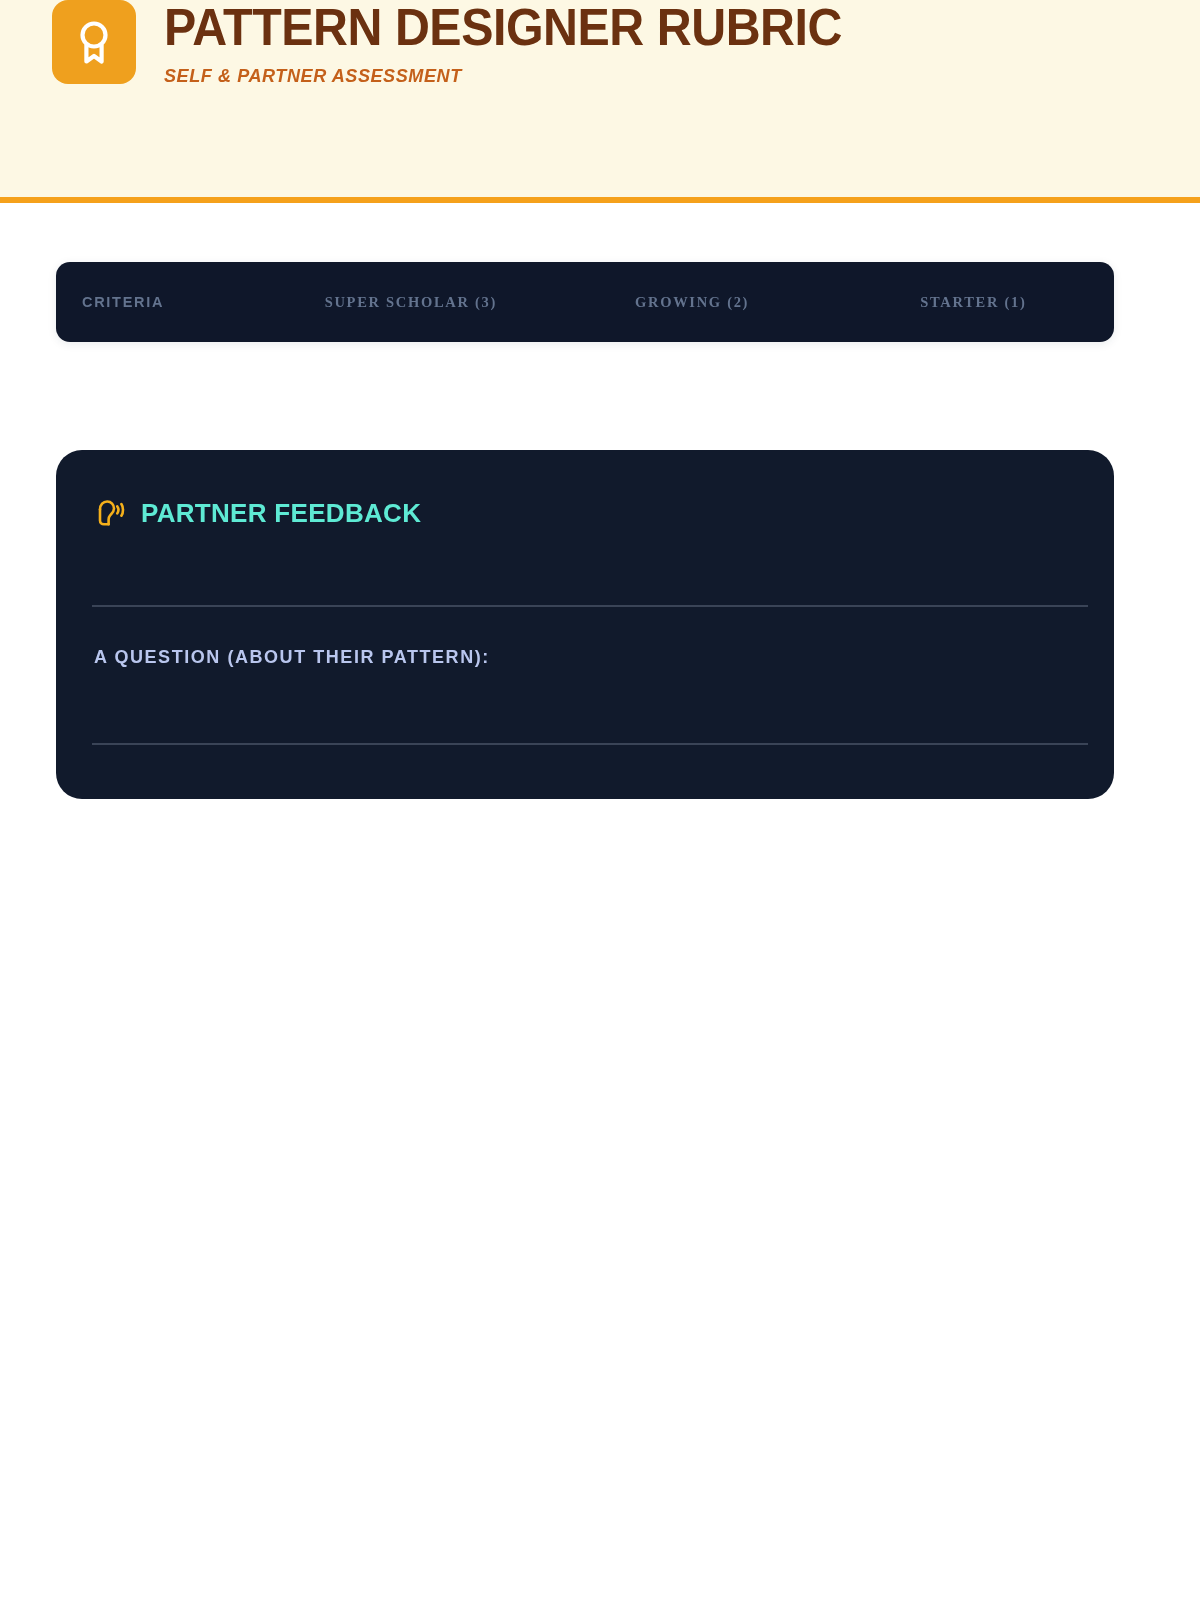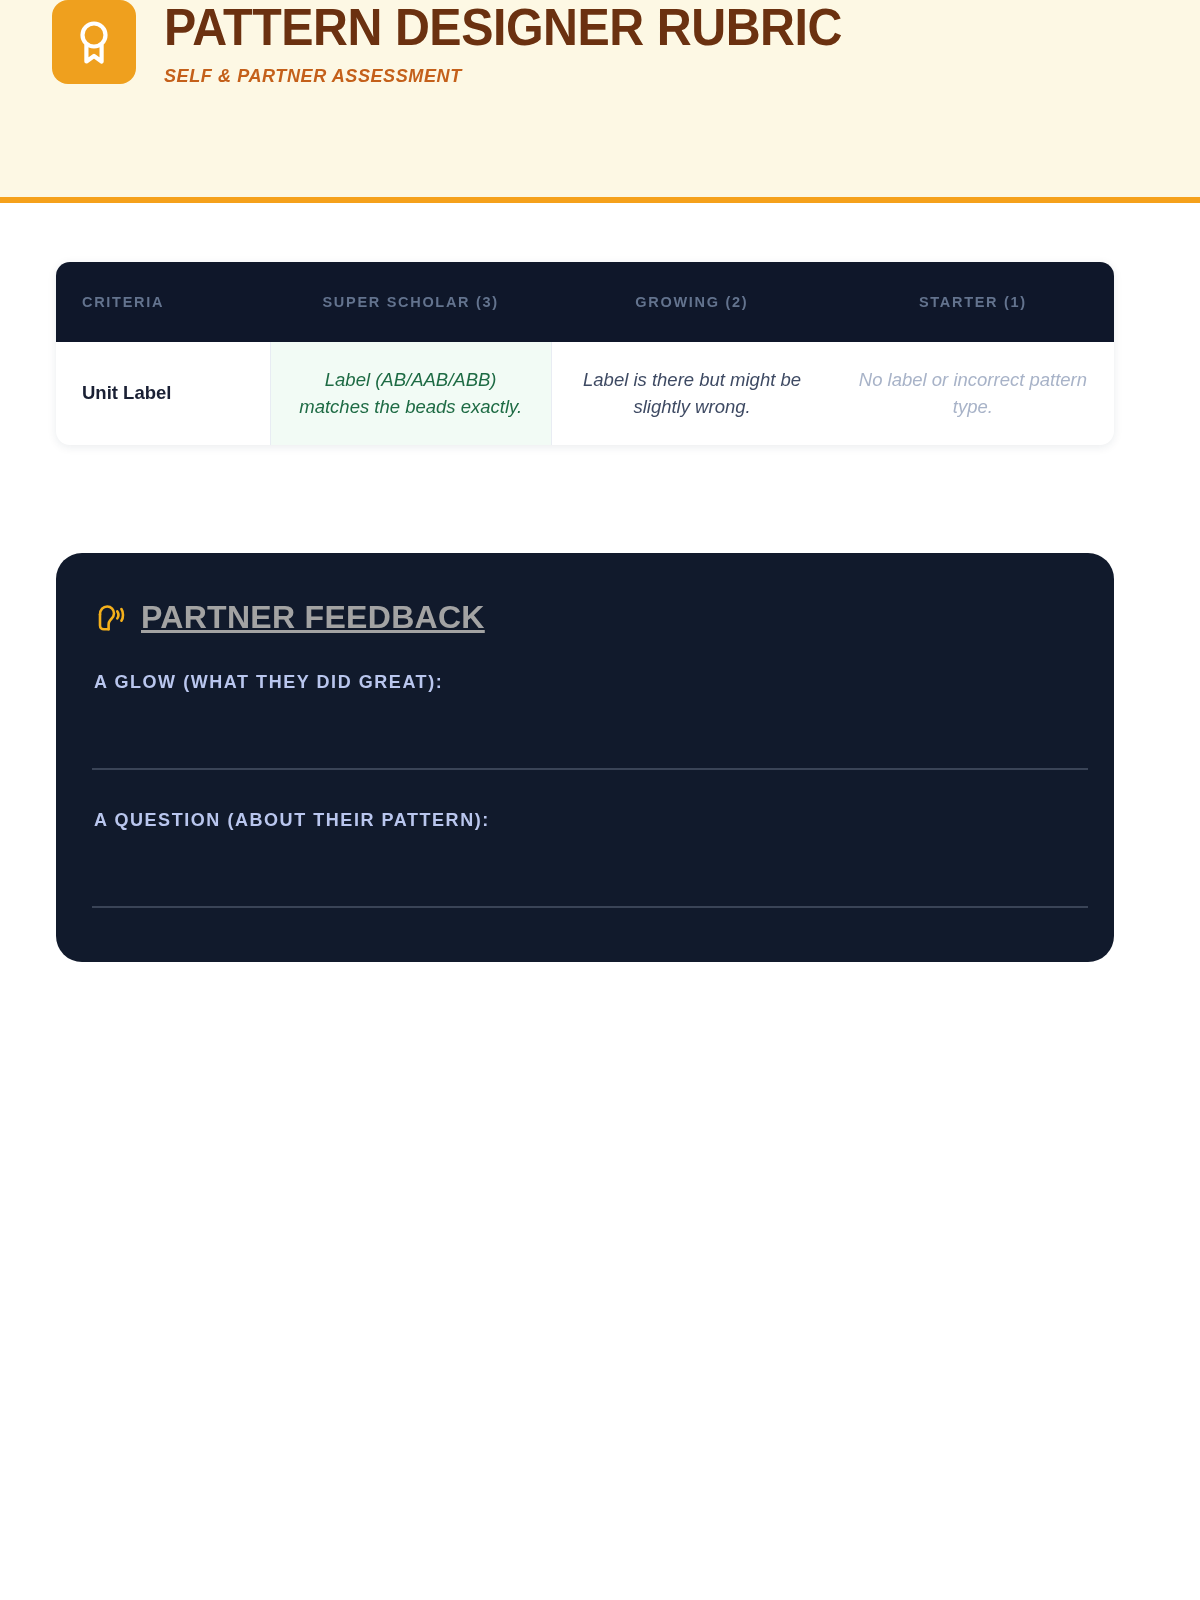--- a/index.html
+++ b/index.html
@@ -102,21 +102,21 @@
     color: #63738E;
     text-transform: uppercase;
     vertical-align: middle;
   }
 
   table.rubric thead th.col-criteria {
     text-align: left;
     padding-left: 26px;
     width: 214px;
   }
-  table.rubric thead th.col-lvl { width: 281px; }
+  table.rubric thead th.col-lvl { width: 281px; font-family: Liberation Serif, serif; }
 
   table.rubric tbody td {
     height: 103px;
     vertical-align: middle;
     border-bottom: 1px solid #E8ECF3;
     font-size: 18.5px;
     line-height: 1.42;
   }
   table.rubric tbody tr:last-child td { border-bottom: none; }
 
@@ -155,26 +155,25 @@
   .fb-header {
     display: flex;
     align-items: center;
     gap: 15px;
     margin-bottom: 36px;
   }
 
   .fb-header svg { display: block; flex: 0 0 auto; }
 
   .fb-title {
-    font-size: 32px;
+    font-size: 26px;
     font-weight: 700;
     letter-spacing: 0.3px;
-    color: #a3a3a3;
+    color: #5eead4;
     text-transform: uppercase;
-    text-decoration: underline;
   }
 
   .fb-field { margin-bottom: 10px; }
 
   .fb-label {
     font-size: 18px;
     font-weight: 700;
     letter-spacing: 1.55px;
     color: #B9C6EE;
     text-transform: uppercase;
@@ -215,45 +214,38 @@
     <table class="rubric">
       <thead>
         <tr>
           <th class="col-criteria">CRITERIA</th>
           <th class="col-lvl">SUPER SCHOLAR (3)</th>
           <th class="col-lvl">GROWING (2)</th>
           <th class="col-lvl">STARTER (1)</th>
         </tr>
       </thead>
       <tbody>
-        <tr>
-          <td class="criteria-cell">Unit Label</td>
-          <td class="level-cell level-3">Label (AB/AAB/ABB) matches the beads exactly.</td>
-          <td class="level-cell level-2">Label is there but might be slightly wrong.</td>
-          <td class="level-cell level-1">No label or incorrect pattern type.</td>
-        </tr>
       </tbody>
     </table>
   </div>
 
   <div class="feedback-panel">
     <div class="fb-header">
       <span>
         <svg width="34" height="34" viewBox="0 0 34 34" fill="none">
           <path d="M8 13.5 C8 8.8 11.2 5.5 15.2 5.5 C19.2 5.5 22 8.6 22 12.6 C22 16.2 19.6 17.6 18.1 19.3 C16.9 20.6 16.6 21.9 16.6 23.6 L16.6 28.3" stroke="#F5B01B" stroke-width="2.6" stroke-linecap="round" stroke-linejoin="round" fill="none"></path>
           <path d="M8 13.5 L8 24.5 C8 26.7 9.7 28.3 11.9 28.3 L16.6 28.3" stroke="#F5B01B" stroke-width="2.6" stroke-linecap="round" stroke-linejoin="round" fill="none"></path>
           <path d="M25.3 10.4 C26.6 12.3 26.6 15.4 25.3 17.4" stroke="#F5B01B" stroke-width="2.6" stroke-linecap="round" fill="none"></path>
           <path d="M29.4 8.1 C31.5 11.2 31.5 16.6 29.4 19.7" stroke="#F5B01B" stroke-width="2.6" stroke-linecap="round" fill="none"></path>
         </svg>
       </span>
       <div class="fb-title">PARTNER FEEDBACK</div>
     </div>
 
     <div class="fb-field">
-      <div class="fb-label">A GLOW (WHAT THEY DID GREAT):</div>
       <div class="write-line"></div>
     </div>
 
     <div class="fb-field second">
       <div class="fb-label">A QUESTION (ABOUT THEIR PATTERN):</div>
       <div class="write-line"></div>
     </div>
   </div>
 
 </div>

